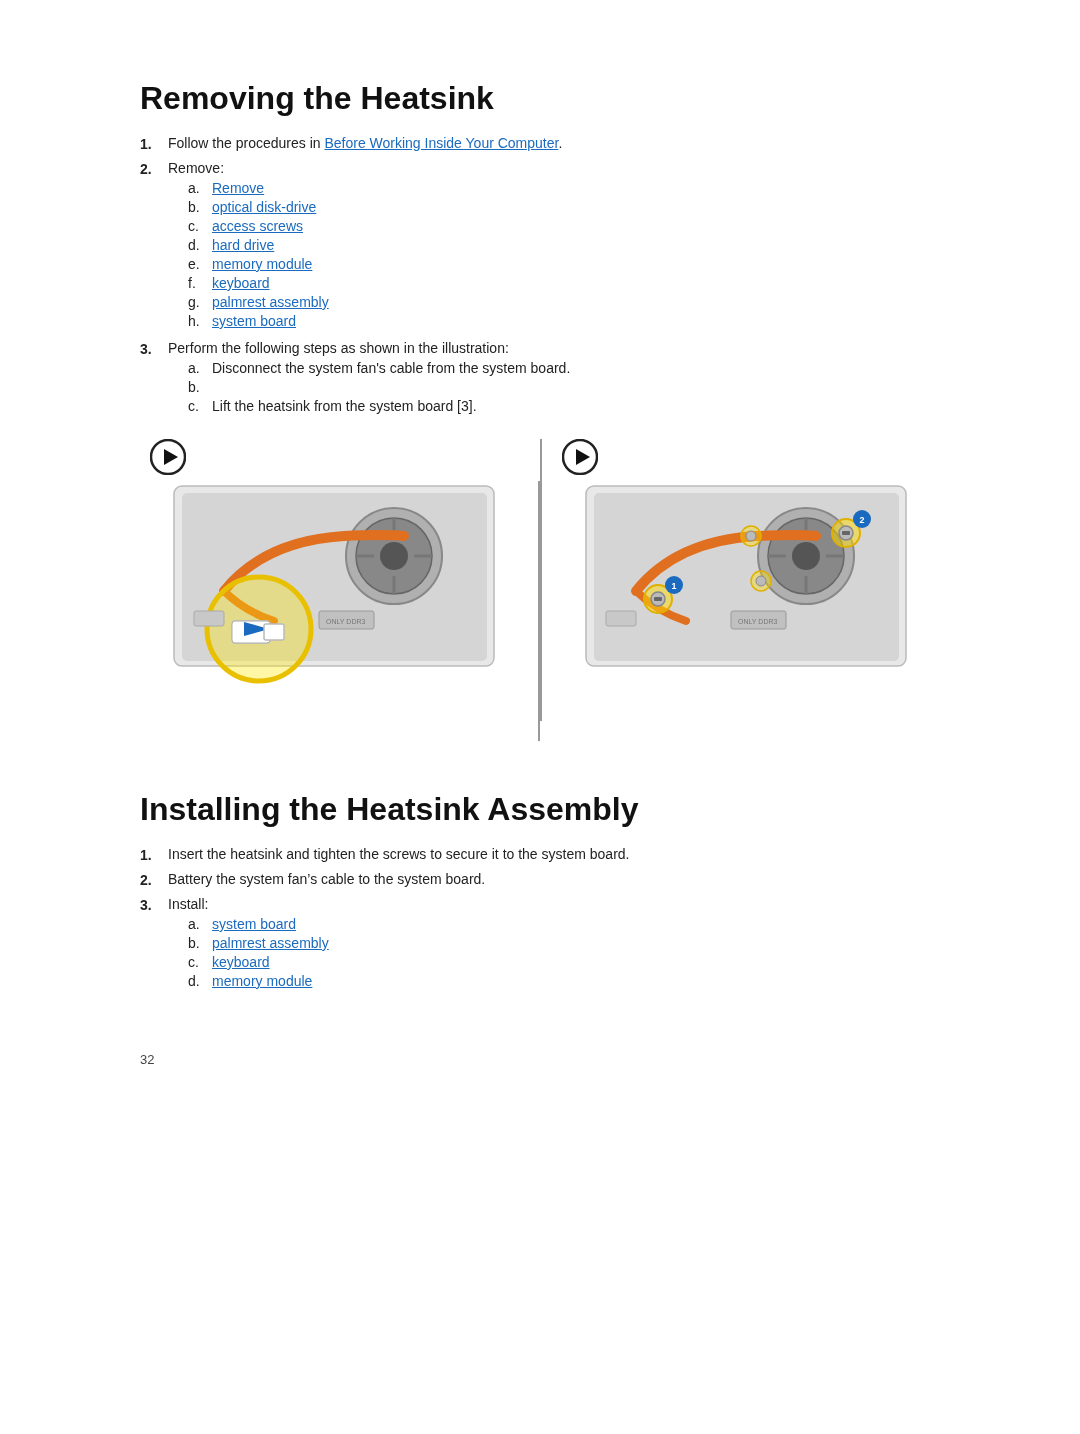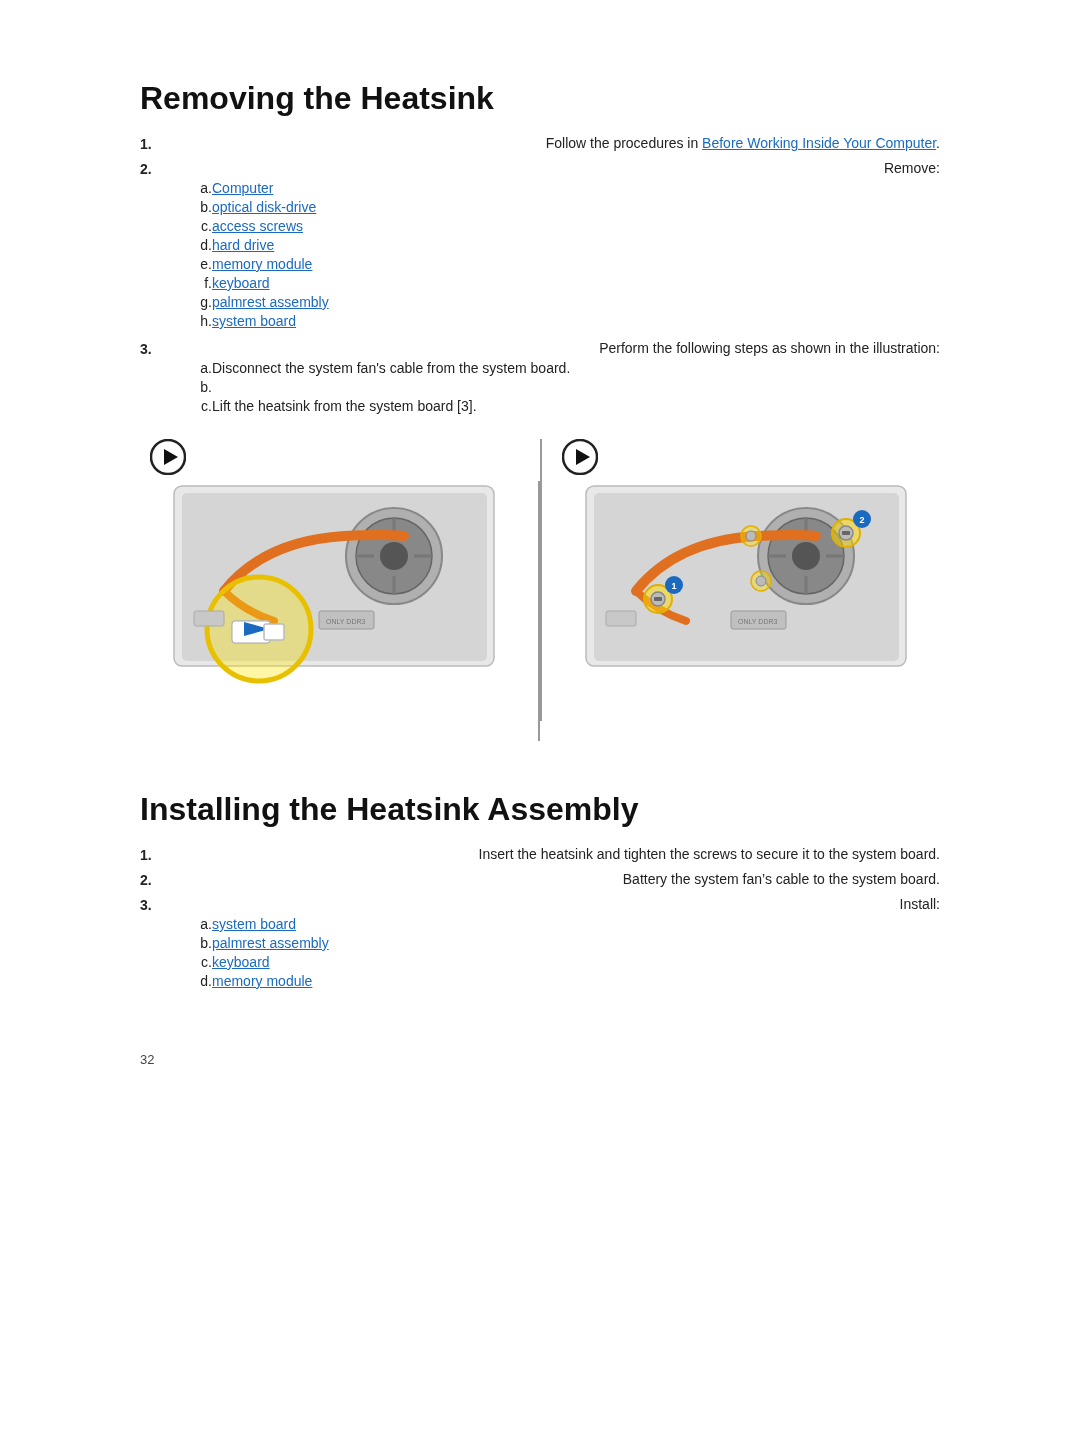--- a/index.html
+++ b/index.html
@@ -27,21 +27,21 @@
     ol.main-list > li {
       display: flex;
       align-items: flex-start;
       margin-bottom: 8px;
     }
     .list-num {
       font-weight: bold;
       min-width: 28px;
       padding-top: 1px;
     }
-    .list-content { flex: 1; text-align: right; }
+    .list-content { flex: 1; }
     ol.sub-list {
       list-style: none;
       margin: 4px 0 0 0;
       padding: 0;
     }
     ol.sub-list li {
       display: flex;
       align-items: flex-start;
       margin-bottom: 3px;
       margin-left: 20px;
@@ -108,21 +108,21 @@
       </span>
     </li>
 
     <li>
       <span class="list-num">2.</span>
       <span class="list-content">
         Remove:
         <ol class="sub-list">
           <li>
               <span class="sub-letter">a.</span>
-              <a href="#">Computer</a>
+              <a href="#">Remove</a>
             </li>
           <li>
               <span class="sub-letter">b.</span>
               <a href="#">optical disk-drive</a>
             </li>
           <li>
               <span class="sub-letter">c.</span>
               <a href="#">access screws</a>
             </li>
           <li>

